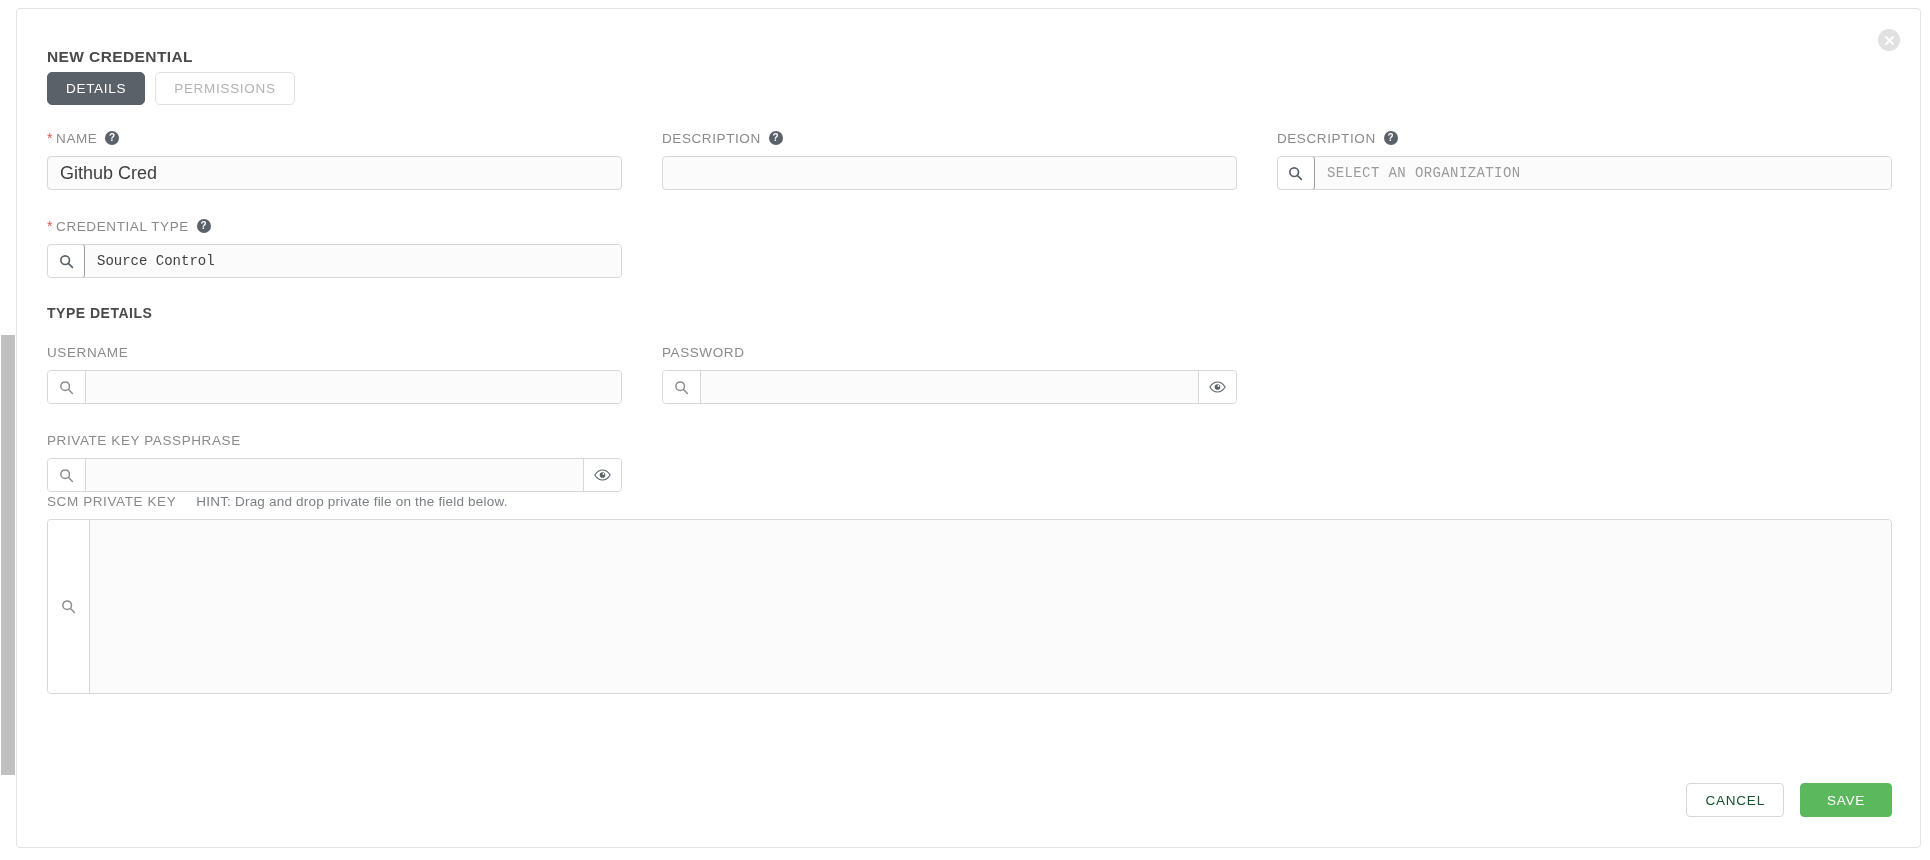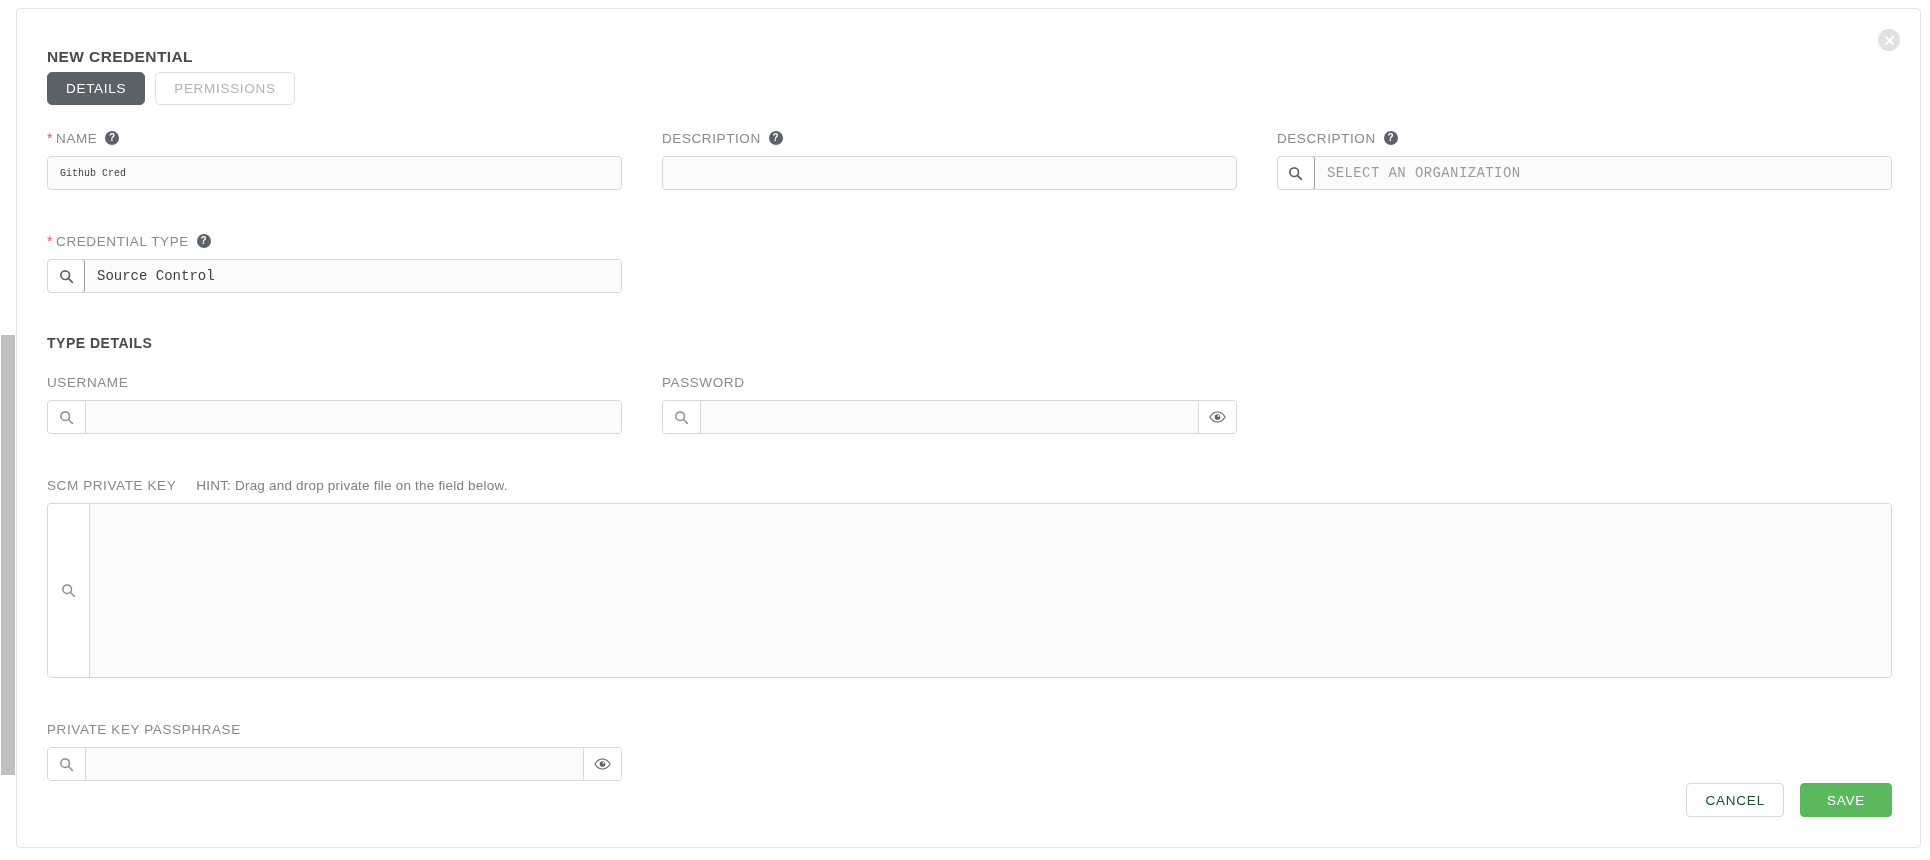--- a/index.html
+++ b/index.html
@@ -145,24 +145,24 @@
     letter-spacing: 0.2px;
     margin-left: 12px;
   }
 
   .input {
     width: 100%;
     height: 34px;
     border: 1px solid #d7d7d7;
     border-radius: 4px;
     background: #fbfbfb;
-    font-size: 10px;
+    font-size: 18px;
     color: #3f3f3f;
     padding: 0 12px;
-    font-family: Liberation Mono, monospace;
+    font-family: Liberation Sans, sans-serif;
     outline: none;
   }
   .input::placeholder { color: #9b9b9b; }
 
   
   .lookup-wrap {
     display: flex;
     width: 100%;
     height: 34px;
     border: 1px solid #d7d7d7;
@@ -198,21 +198,21 @@
     width: 38px;
     flex: 0 0 38px;
     display: flex;
     align-items: center;
     justify-content: center;
     background: #ffffff;
     border-left: 1px solid #d7d7d7;
     cursor: pointer;
   }
 
-  .mb-row { margin-bottom: 42px; }
+  .mb-row { margin-bottom: 27px; }
 
   .section-title {
     font-size: 14px;
     font-weight: bold;
     color: #4a4a4a;
     letter-spacing: 0.5px;
     margin: 10px 0 22px 0;
   }
 
   
@@ -401,38 +401,20 @@
                 <circle cx="10" cy="6.5" r="3.3" fill="#5a6169"></circle>
                 <circle cx="11.1" cy="5.3" r="1.1" fill="#ffffff"></circle>
               </svg>
             </div>
           </div>
         </div>
 
         <div class="col-3"></div>
       </div>
 
-      <div class="row mb-row">
-        <div style="width:100%;">
-          <div class="field-label">
-            <span>SCM PRIVATE KEY</span>
-            <span class="hint">HINT: Drag and drop private file on the field below.</span>
-          </div>
-          <div class="ta-wrap">
-            <div class="ta-gutter">
-              <svg width="15" height="15" viewBox="0 0 16 16" aria-hidden="true">
-                <circle class="mag-light" cx="6.6" cy="6.6" r="4.6"></circle>
-                <path class="mag-light" d="M10.2 10.2 L14.3 14.3" stroke-linecap="round"></path>
-              </svg>
-            </div>
-            <textarea class="ta-input" placeholder="" style=""></textarea>
-          </div>
-        </div>
-      </div>
-
       <div class="row">
         <div class="col-3">
           <div class="field-label">
             <span>PRIVATE KEY PASSPHRASE</span>
           </div>
           <div class="lookup-wrap">
             <div class="lookup-btn">
               <svg width="15" height="15" viewBox="0 0 16 16" aria-hidden="true">
                 <circle class="mag-light" cx="6.6" cy="6.6" r="4.6"></circle>
                 <path class="mag-light" d="M10.2 10.2 L14.3 14.3" stroke-linecap="round"></path>
@@ -445,20 +427,38 @@
                 <circle cx="10" cy="6.5" r="3.3" fill="#5a6169"></circle>
                 <circle cx="11.1" cy="5.3" r="1.1" fill="#ffffff"></circle>
               </svg>
             </div>
           </div>
         </div>
         <div class="col-3"></div>
         <div class="col-3"></div>
       </div>
 
+      <div class="row mb-row">
+        <div style="width:100%;">
+          <div class="field-label">
+            <span>SCM PRIVATE KEY</span>
+            <span class="hint">HINT: Drag and drop private file on the field below.</span>
+          </div>
+          <div class="ta-wrap">
+            <div class="ta-gutter">
+              <svg width="15" height="15" viewBox="0 0 16 16" aria-hidden="true">
+                <circle class="mag-light" cx="6.6" cy="6.6" r="4.6"></circle>
+                <path class="mag-light" d="M10.2 10.2 L14.3 14.3" stroke-linecap="round"></path>
+              </svg>
+            </div>
+            <textarea class="ta-input" placeholder="" style=""></textarea>
+          </div>
+        </div>
+      </div>
+
     </div>
 
     <div class="footer">
       <div class="btn btn-cancel">CANCEL</div>
       <div class="btn btn-save">SAVE</div>
     </div>
 
   </div>
 </div>
 

